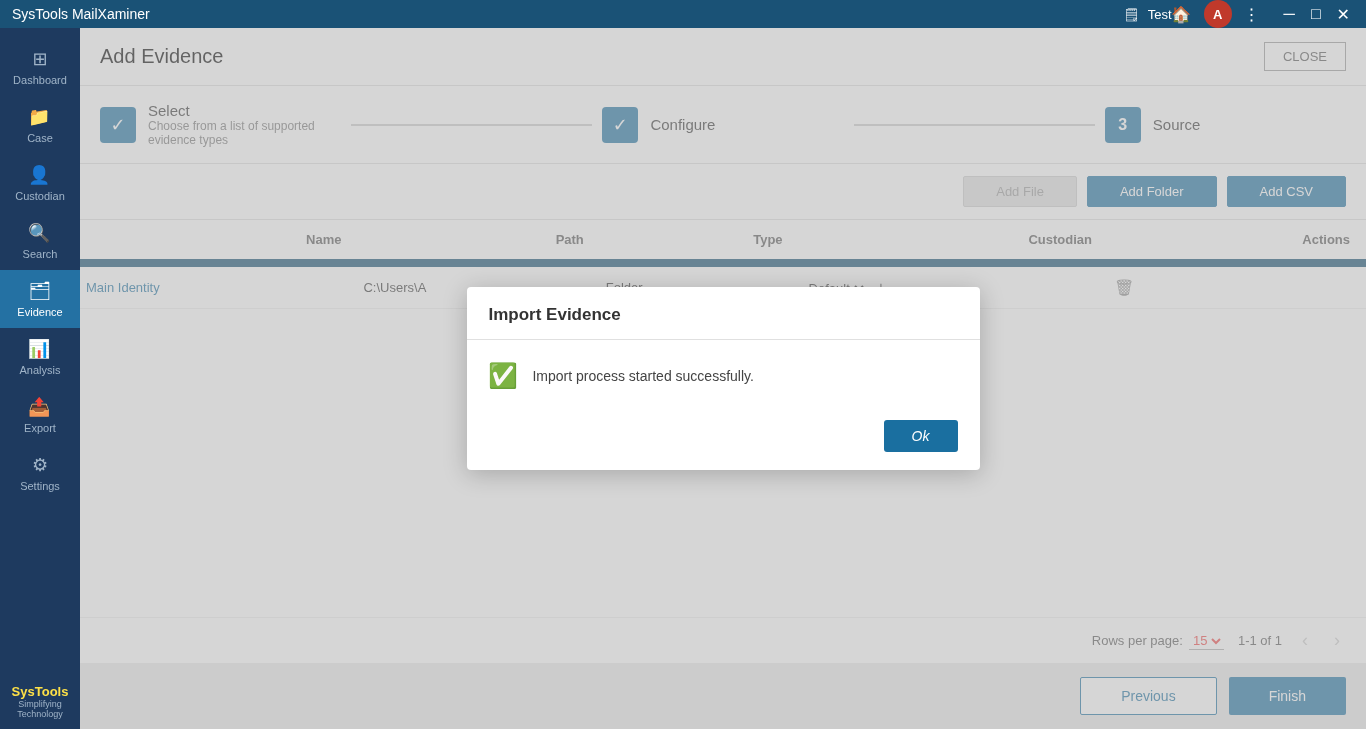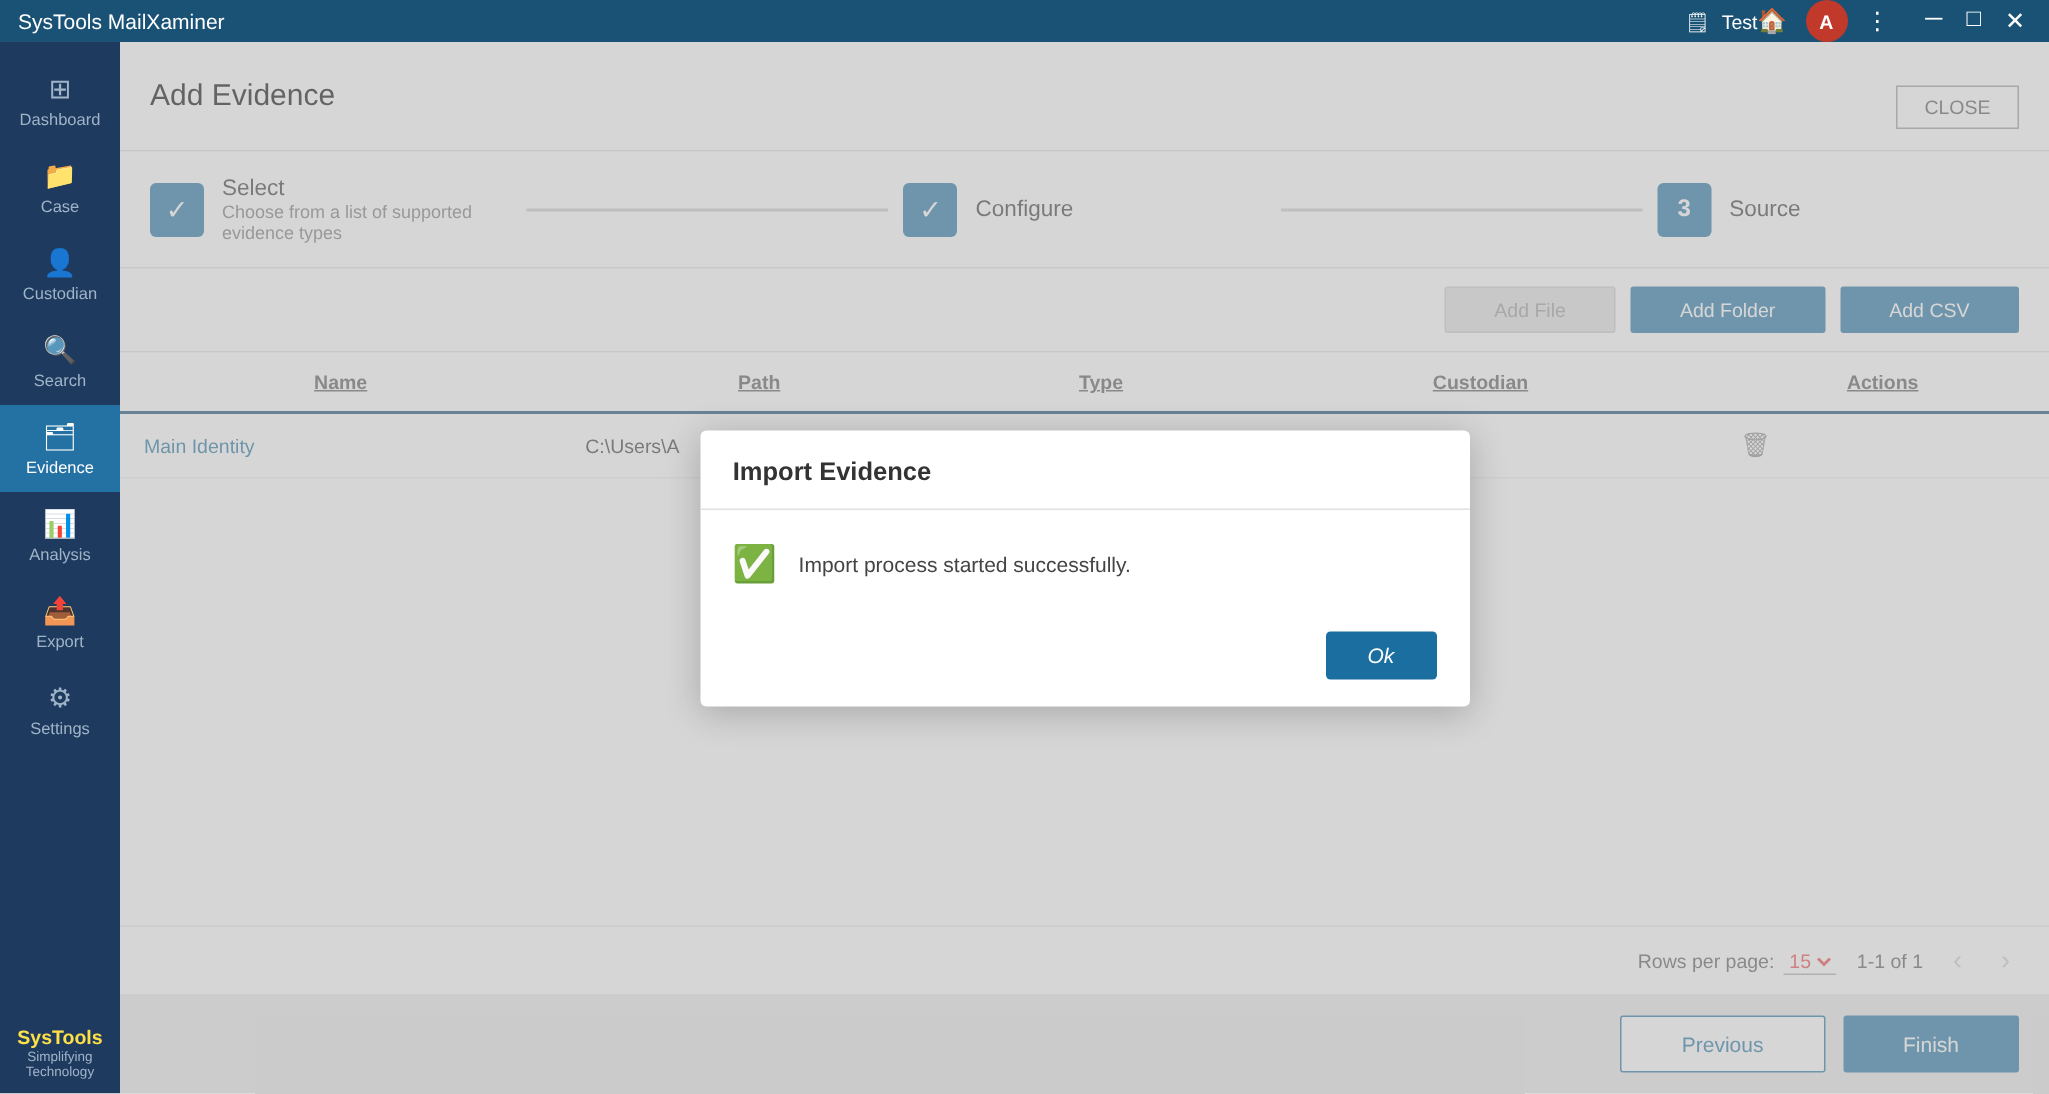--- a/index.html
+++ b/index.html
@@ -72,21 +72,20 @@
       flex-shrink: 0;
     }
     .page-title { font-size: 20px; color: #000000; font-weight: 500; }
     .close-btn {
       border: 1px solid #999;
       background: white;
       padding: 6px 18px;
       cursor: pointer;
       font-size: 13px;
       color: #555;
-      margin-top: 15px;
     }
 
     
     .stepper {
       background: white;
       padding: 16px 20px;
       display: flex;
       align-items: center;
       border-bottom: 1px solid #ddd;
       flex-shrink: 0;
@@ -130,29 +129,28 @@
 
     
     .table-area {
       flex: 1;
       background: white;
       overflow-y: auto;
       margin: 0;
     }
     table { width: 100%; border-collapse: collapse; }
     th {
-      text-align: center;
+      text-align: right;
       padding: 12px 16px;
       font-size: 13px;
       color: #555;
-      border-bottom: 2px solid #0c4a6e;
+      border-bottom: 8px solid #0c4a6e;
       font-weight: 600;
-      text-decoration: underline;
-    }
-    td { padding: 11px 16px; font-size: 13px; color: #333; border-bottom: 1px solid #eee; }
+    }
+    td { padding: 11px 6px; font-size: 13px; color: #333; border-bottom: 1px solid #eee; }
     .row-link { color: #1a6fa0; cursor: pointer; text-decoration: none; }
     .dropdown-select { border: none; background: transparent; color: #333; font-size: 13px; cursor: pointer; }
     .add-icon { color: #555; cursor: pointer; margin-left: 6px; font-size: 16px; }
     .delete-icon { color: #888; cursor: pointer; font-size: 16px; }
 
     
     .pagination {
       background: white;
       padding: 10px 20px;
       display: flex;

